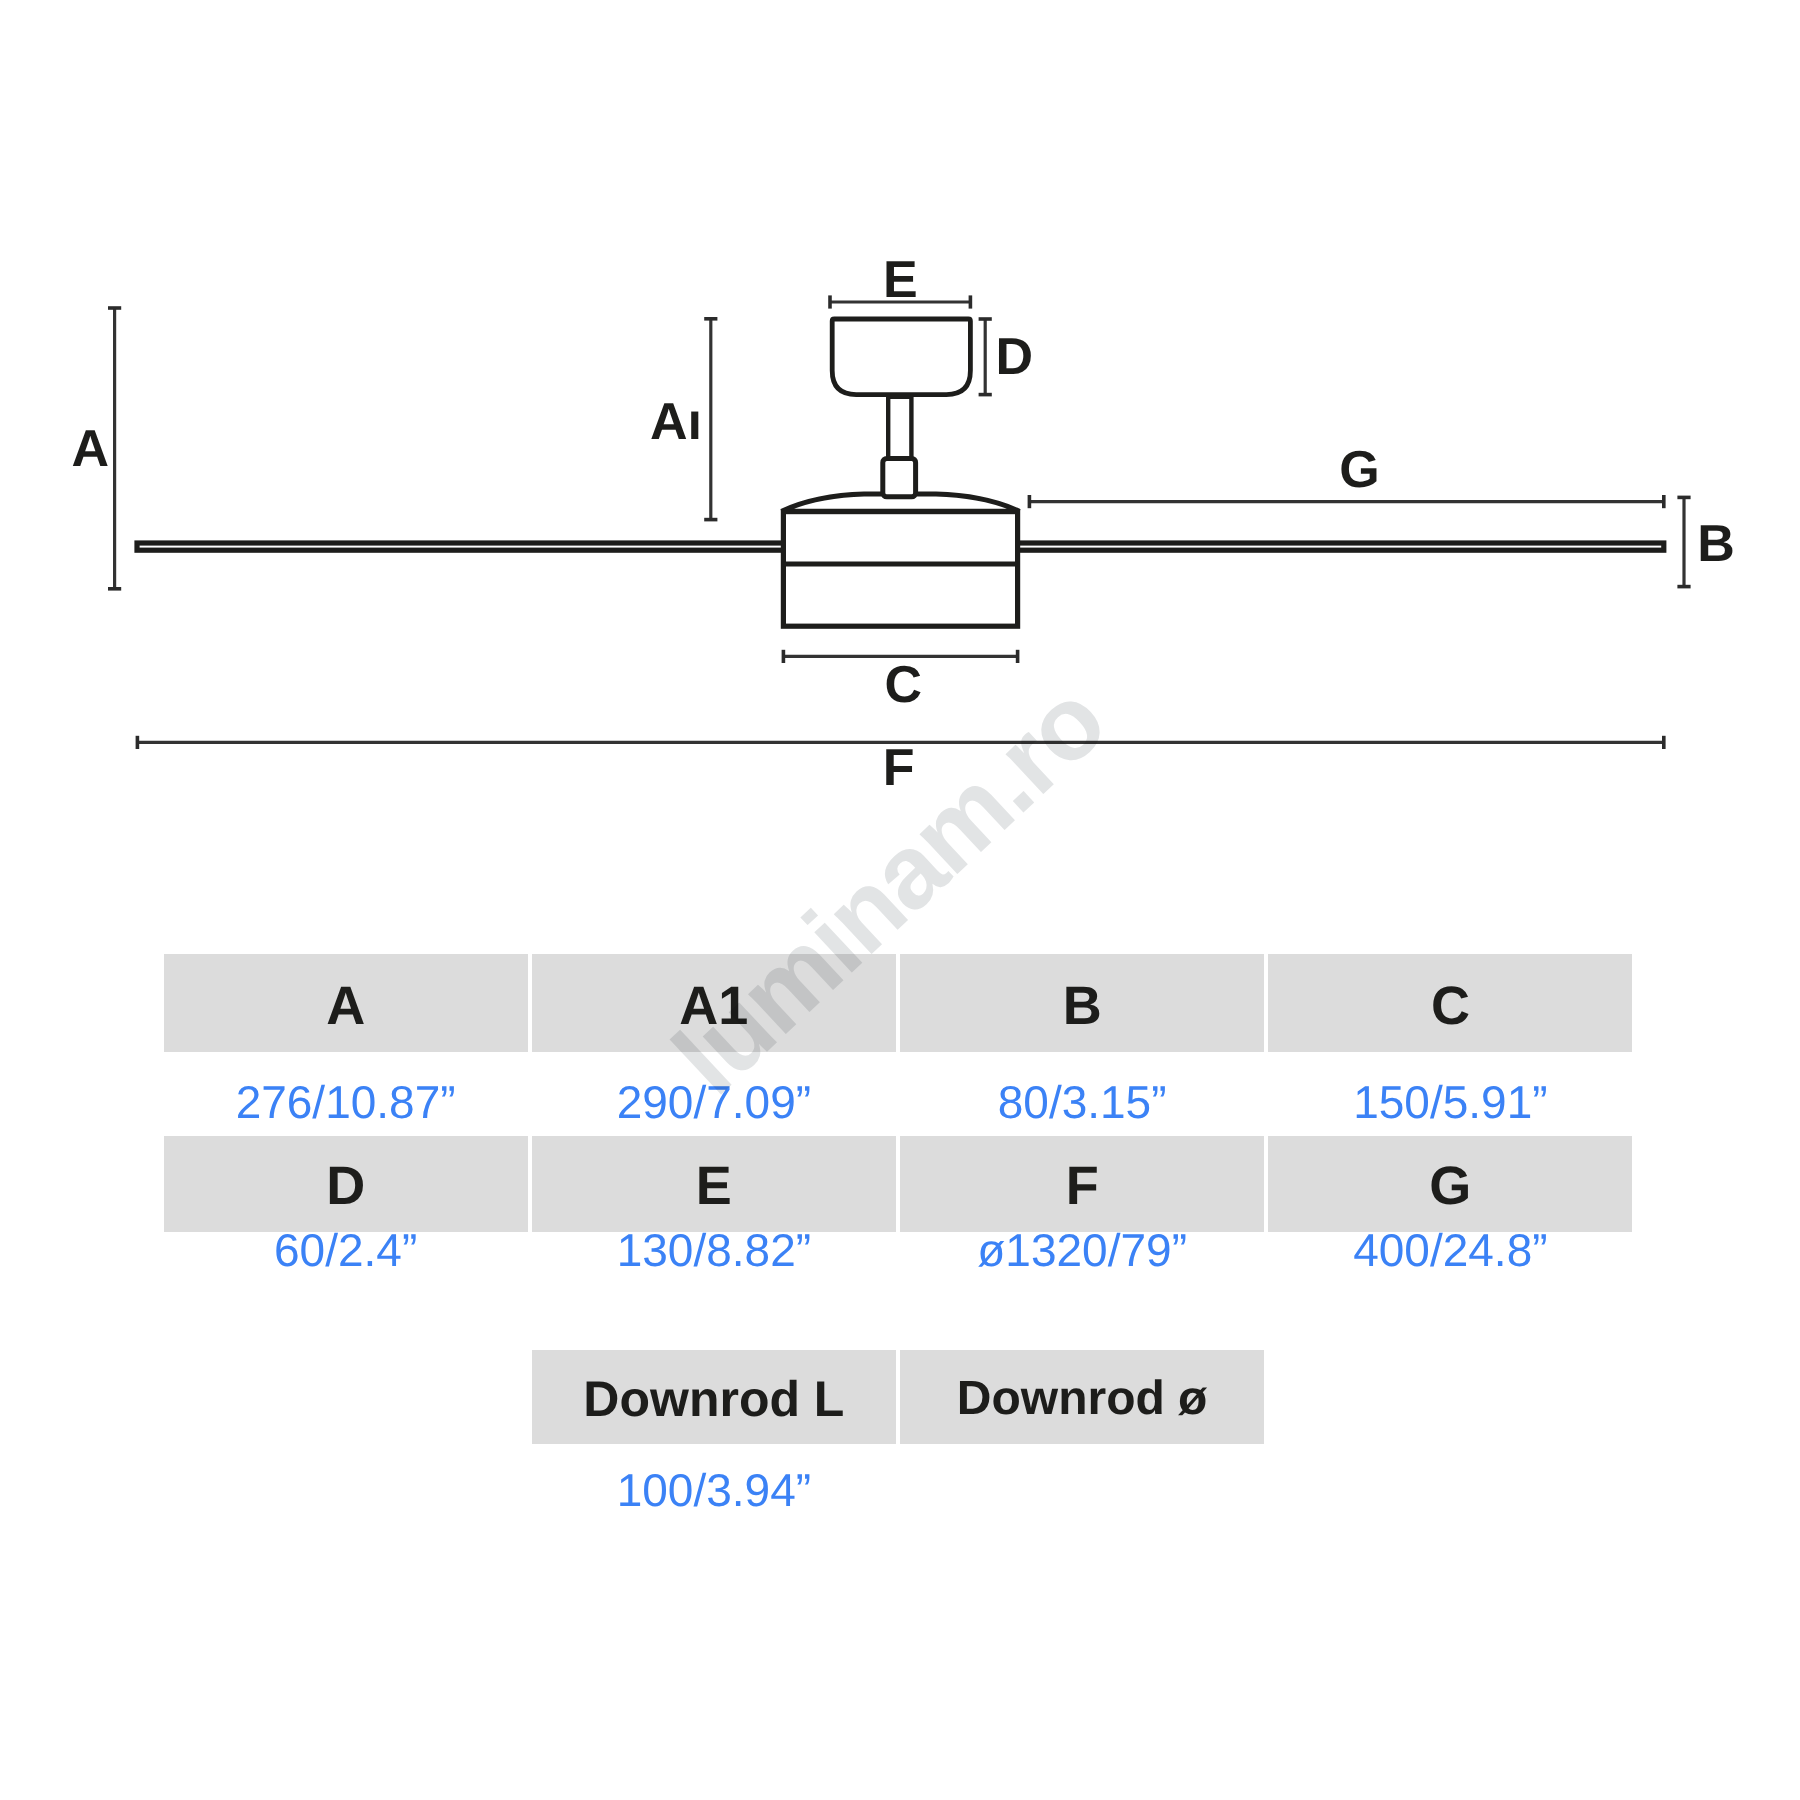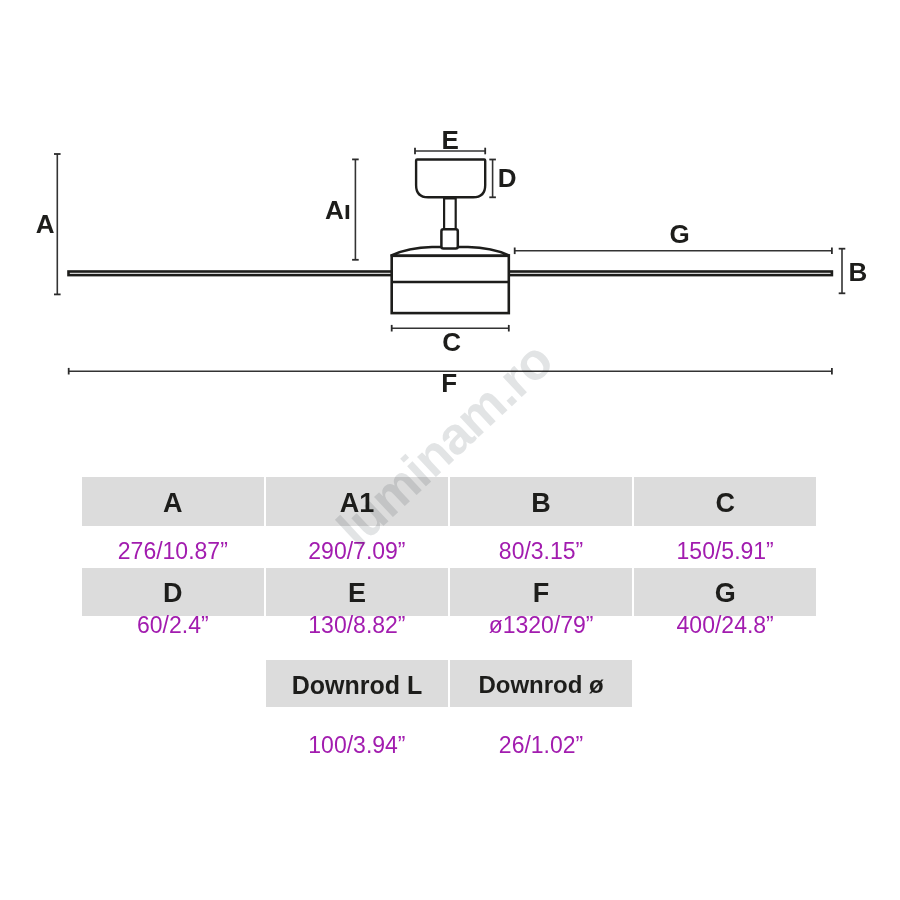--- a/index.html
+++ b/index.html
@@ -6,21 +6,21 @@
   body{width:900px;height:900px;position:relative;overflow:hidden;
        font-family:"Liberation Sans", sans-serif;}
   #diag{position:absolute;left:0;top:0;}
   .lab{font-family:"Liberation Sans", sans-serif;font-weight:bold;font-size:26px;fill:#1d1d1b;}
   .tbl{position:absolute;left:82px;top:0;width:734px;}
   .row{position:absolute;left:0;width:734px;display:grid;
        grid-template-columns:repeat(4,1fr);column-gap:2.5px;}
   .hc{background:#dcdcdc;display:flex;align-items:center;justify-content:center;
       font-weight:bold;font-size:27px;color:#1d1d1b;padding-top:3px;box-sizing:border-box;}
   .vc{display:flex;align-items:center;justify-content:center;
-      font-size:23px;color:#a21caf;}
+      font-size:23px;color:#3b82f6;}
   #wm{position:absolute;left:0;top:0;mix-blend-mode:multiply;}
 </style>
 </head>
 <body>
 <svg id="diag" width="900" height="460" viewBox="0 0 900 460">
   <g fill="none" stroke="#1d1d1b">
 
     <rect x="68.5" y="271.5" width="763.4" height="3.6" stroke-width="2.6" fill="#fff"></rect>
 
     <path d="M 390.8 255.6 C 403 250 416 247.4 432 247.0 L 468 247.0 C 484 247.4 497.5 250 509.7 255.6 Z" stroke-width="2.4" fill="#fff"></path>
@@ -103,29 +103,28 @@
       <div class="hc">E</div>
       <div class="hc">F</div>
       <div class="hc">G</div>
   </div>
   <div class="row" style="top:604px;height:42px;">
     <div class="vc">60/2.4”</div>
       <div class="vc">130/8.82”</div>
     <div class="vc">ø1320/79”</div>
       <div class="vc">400/24.8”</div>
   </div>
-  <div class="row" style="top:660px;height:47px;">
+  <div class="row" style="top:675px;height:47px;">
     <div></div>
       <div class="hc" style="font-size:25px;">Downrod L</div>
     <div class="hc" style="font-size:24px;">Downrod ø</div>
       <div></div>
   </div>
   <div class="row" style="top:724px;height:42px;">
     <div></div>
       <div class="vc">100/3.94”</div>
-    <div class="vc">26/1.02”</div>
       <div></div>
   </div>
 </div>
 
 <svg id="wm" width="900" height="900" viewBox="0 0 900 900">
   <text x="357.9" y="549.7" letter-spacing="-1" transform="rotate(-43 357.9 549.7)" font-family="Liberation Sans, sans-serif" font-weight="bold" font-size="52" fill="#e2e4e5">luminam.ro</text>
 </svg>
 
 </body></html>

